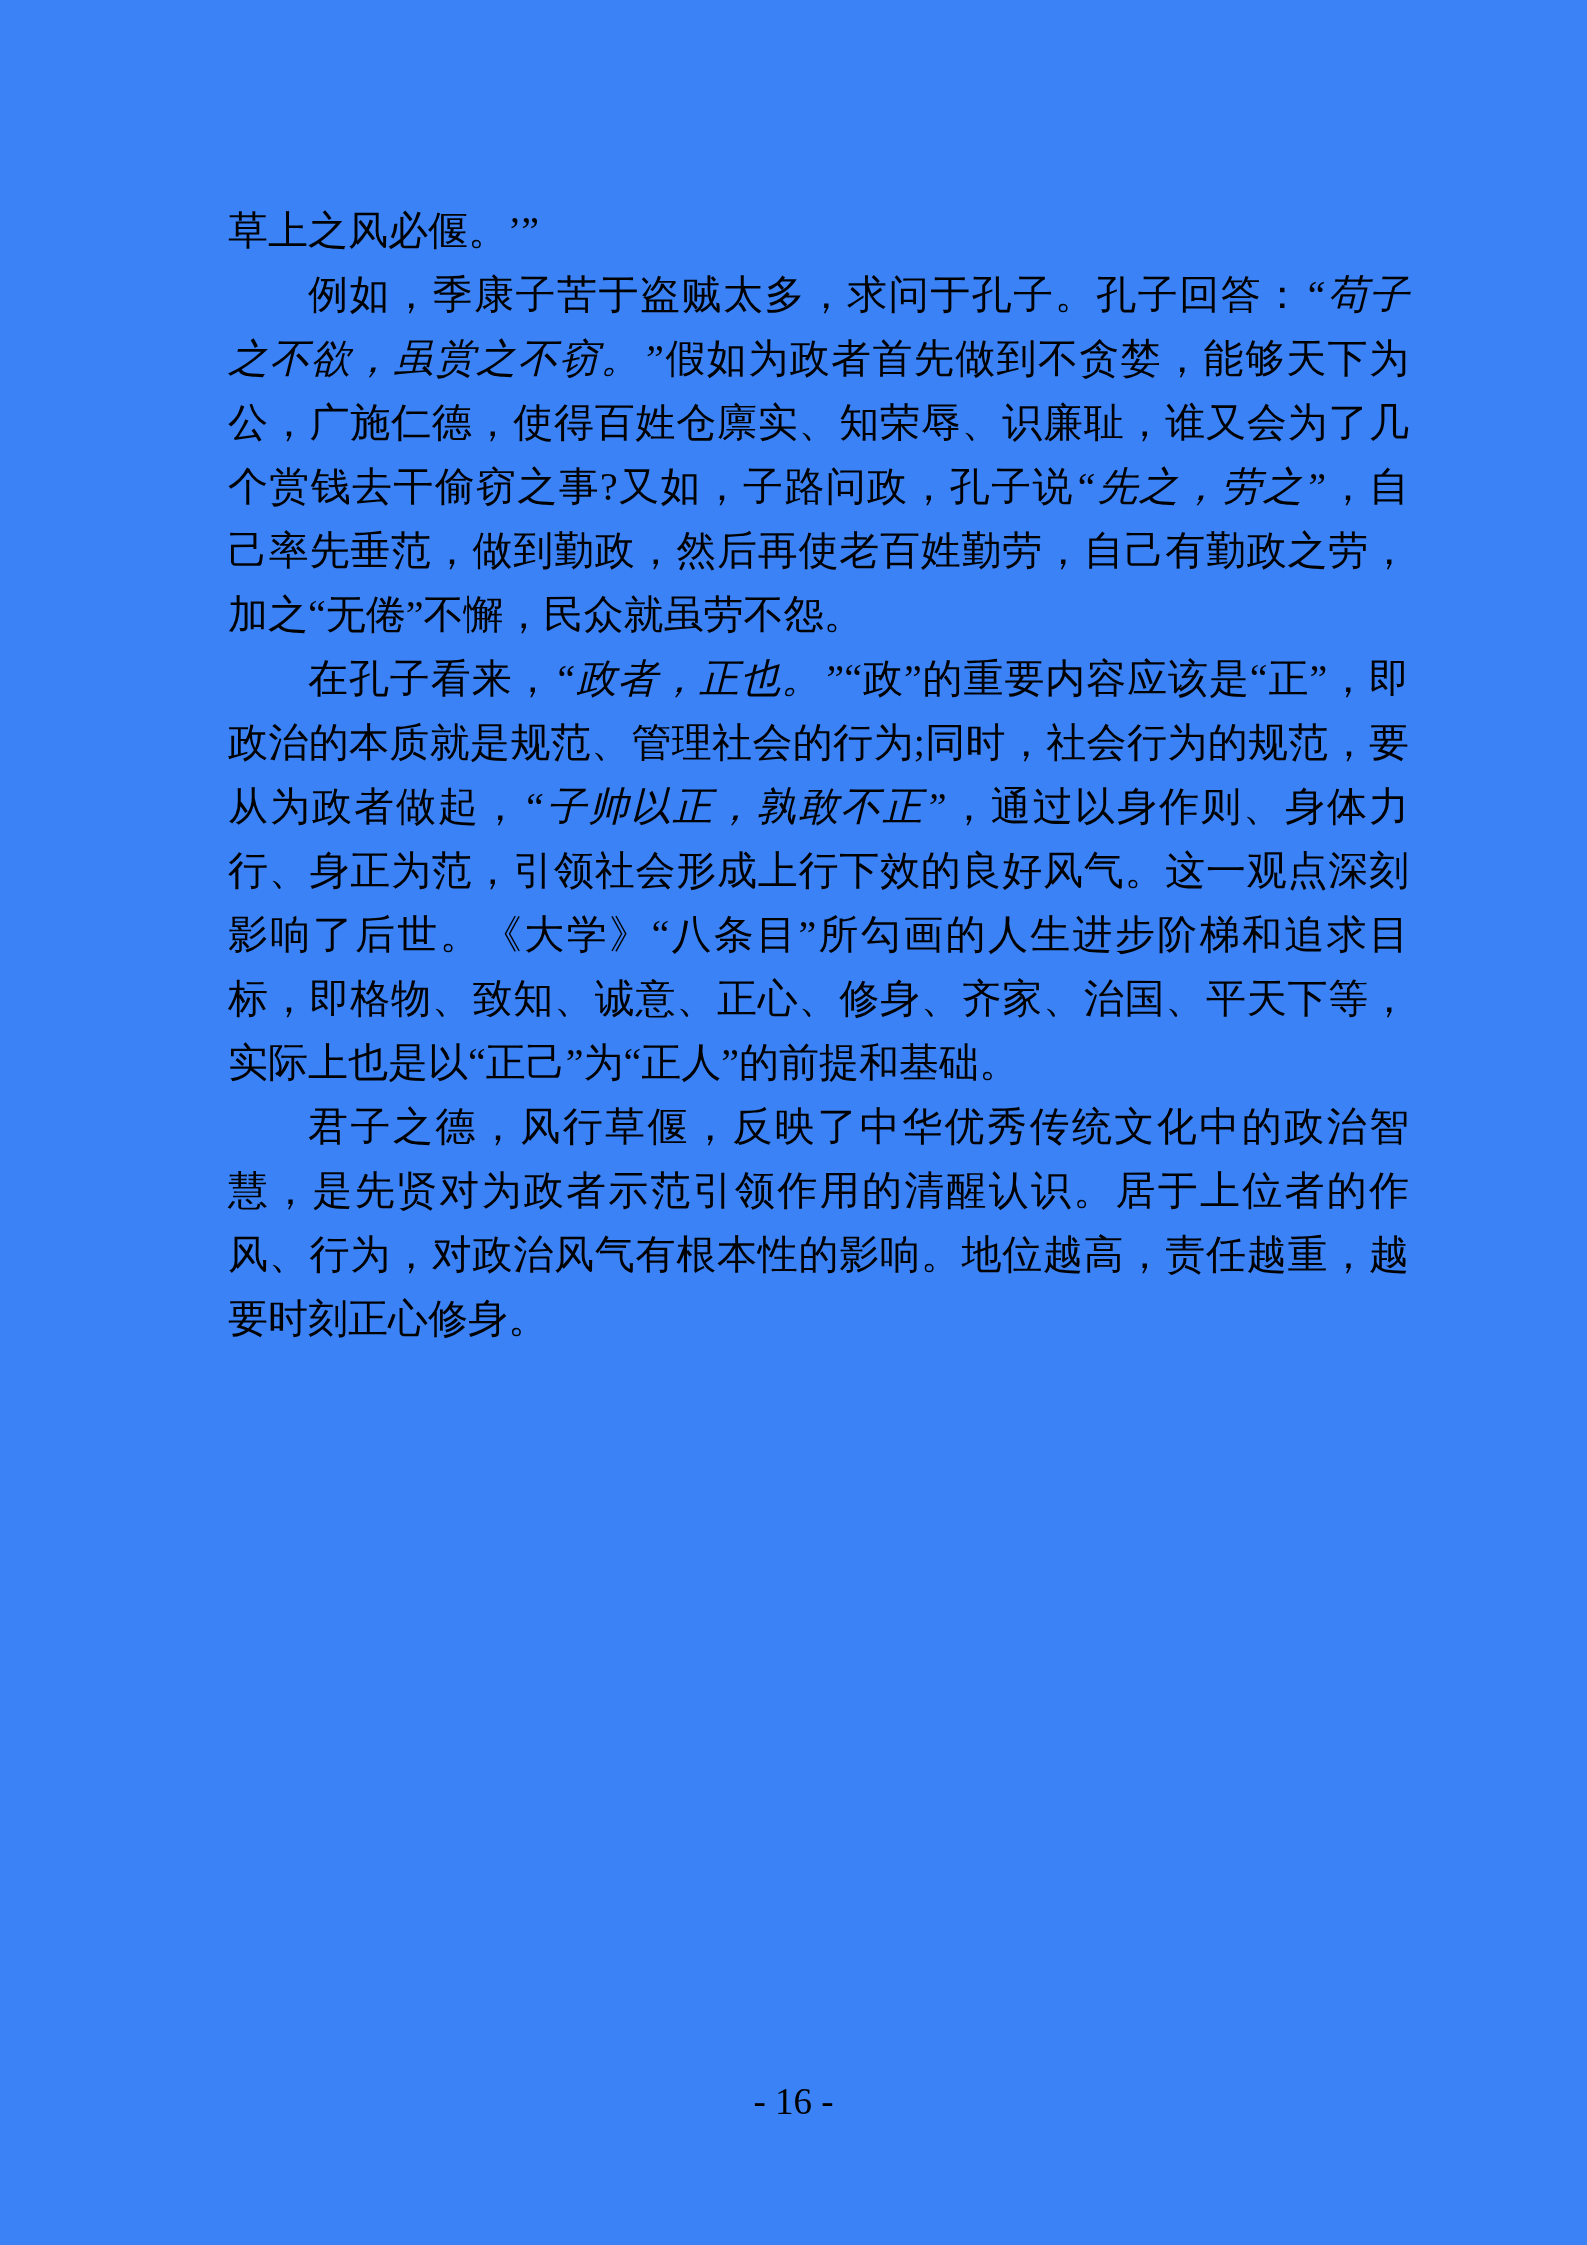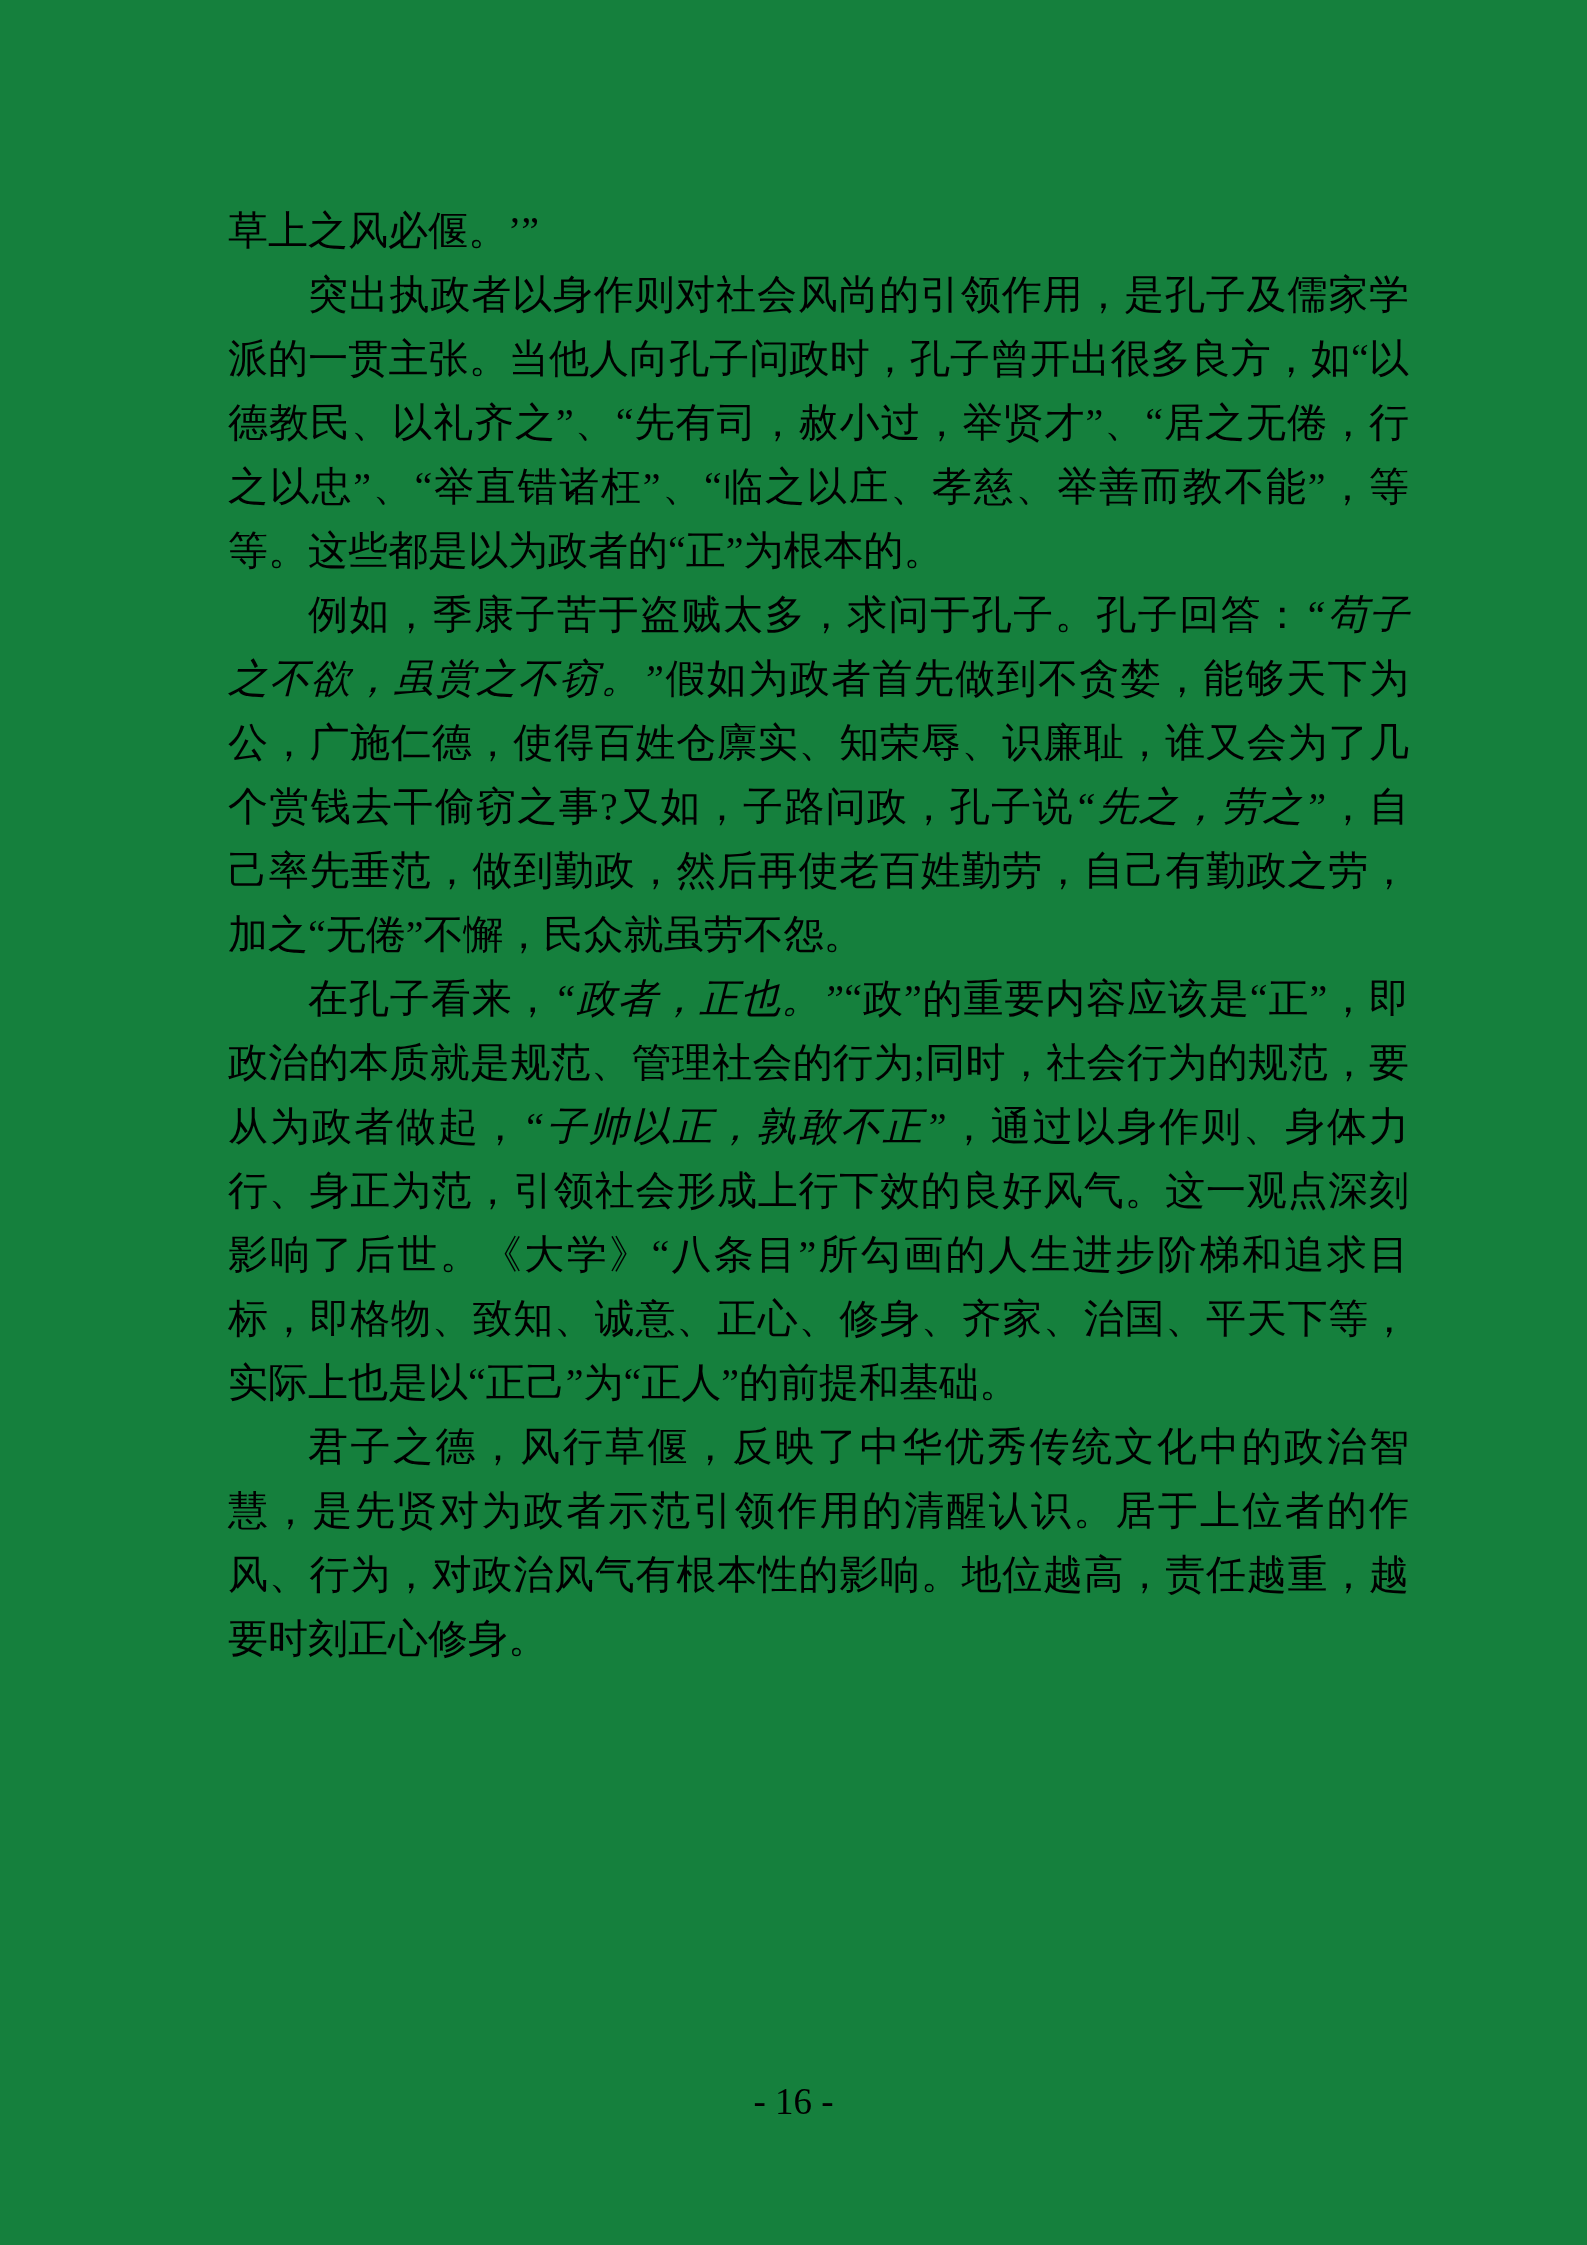--- a/index.html
+++ b/index.html
@@ -4,21 +4,21 @@
 <style>
   html, body {
     margin: 0;
     padding: 0;
     background: #ffffff;
   }
   .page {
     position: relative;
     width: 1587px;
     height: 2245px;
-    background: #15803d;
+    background: #3b82f6;
     color: #000000;
     font-family: "Liberation Serif", serif;
     overflow: hidden;
   }
   .text-block {
     position: absolute;
     left: 228px;
     top: 199px;
     width: 1181px;
     font-size: 40px;
@@ -47,19 +47,18 @@
     line-height: 44px;
     font-family: "Liberation Serif", serif;
   }
 </style>
 </head>
 <body>
 
 <div class="page">
   <div class="text-block">
       <p class="para"><span class="run-regular">草上之风必偃。’”</span></p>
-      <p class="para indent"><span class="run-regular">突出执政者以身作则对社会风尚的引领作用，是孔子及儒家学派的一贯主张。当他人向孔子问政时，孔子曾开出很多良方，如“以德教民、以礼齐之”、“先有司，赦小过，举贤才”、“居之无倦，行之以忠”、“举直错诸枉”、“临之以庄、孝慈、举善而教不能”，等等。这些都是以为政者的“正”为根本的。</span></p>
       <p class="para indent"><span class="run-regular">例如，季康子苦于盗贼太多，求问于孔子。孔子回答：</span><span class="run-italic">“苟子之不欲，虽赏之不窃。”</span><span class="run-regular">假如为政者首先做到不贪婪，能够天下为公，广施仁德，使得百姓仓廪实、知荣辱、识廉耻，谁又会为了几个赏钱去干偷窃之事?又如，子路问政，孔子说</span><span class="run-italic">“先之，劳之”</span><span class="run-regular">，自己率先垂范，做到勤政，然后再使老百姓勤劳，自己有勤政之劳，加之“无倦”不懈，民众就虽劳不怨。</span></p>
       <p class="para indent"><span class="run-regular">在孔子看来，</span><span class="run-italic">“政者，正也。”</span><span class="run-regular">“政”的重要内容应该是“正”，即政治的本质就是规范、管理社会的行为;同时，社会行为的规范，要从为政者做起，</span><span class="run-italic">“子帅以正，孰敢不正”</span><span class="run-regular">，通过以身作则、身体力行、身正为范，引领社会形成上行下效的良好风气。这一观点深刻影响了后世。《大学》“八条目”所勾画的人生进步阶梯和追求目标，即格物、致知、诚意、正心、修身、齐家、治国、平天下等，实际上也是以“正己”为“正人”的前提和基础。</span></p>
       <p class="para indent"><span class="run-regular">君子之德，风行草偃，反映了中华优秀传统文化中的政治智慧，是先贤对为政者示范引领作用的清醒认识。居于上位者的作风、行为，对政治风气有根本性的影响。地位越高，责任越重，越要时刻正心修身。</span></p>
     </div>
   <div class="footer">- 16 -</div>
 </div>
 
 </body></html>

